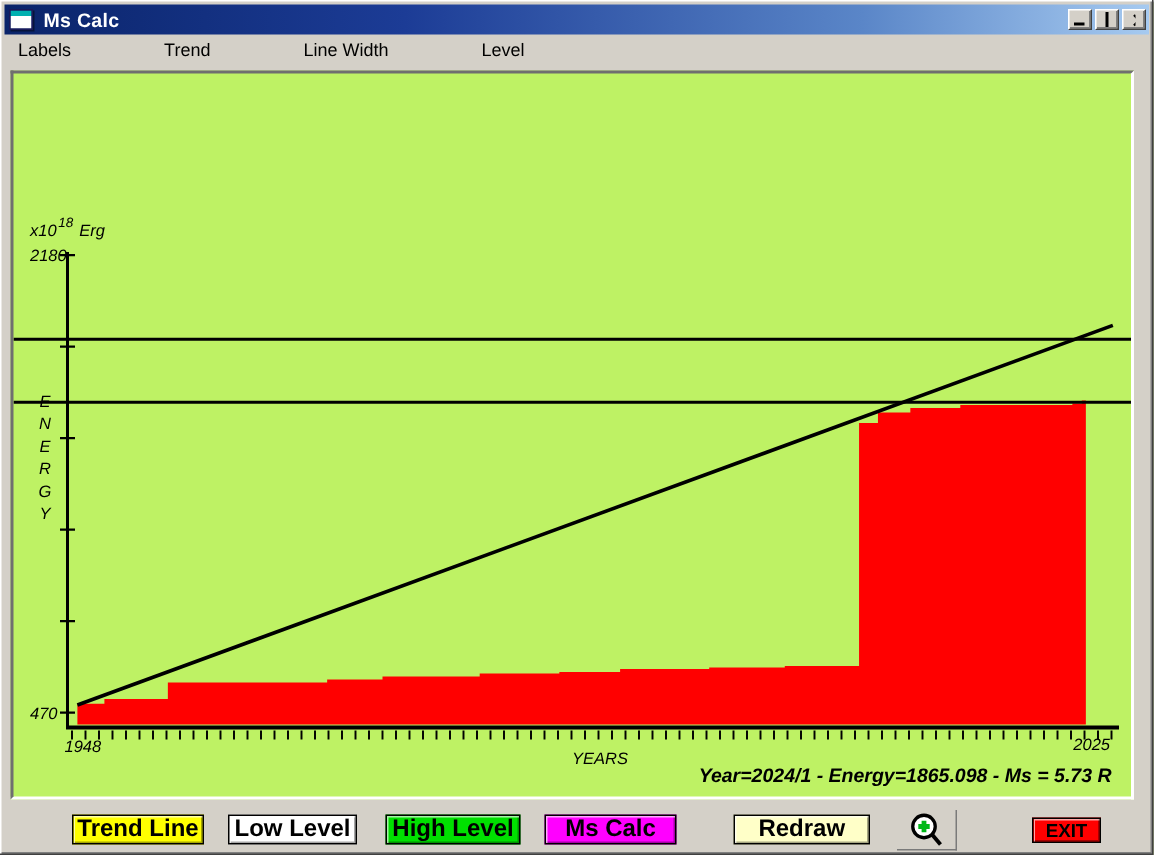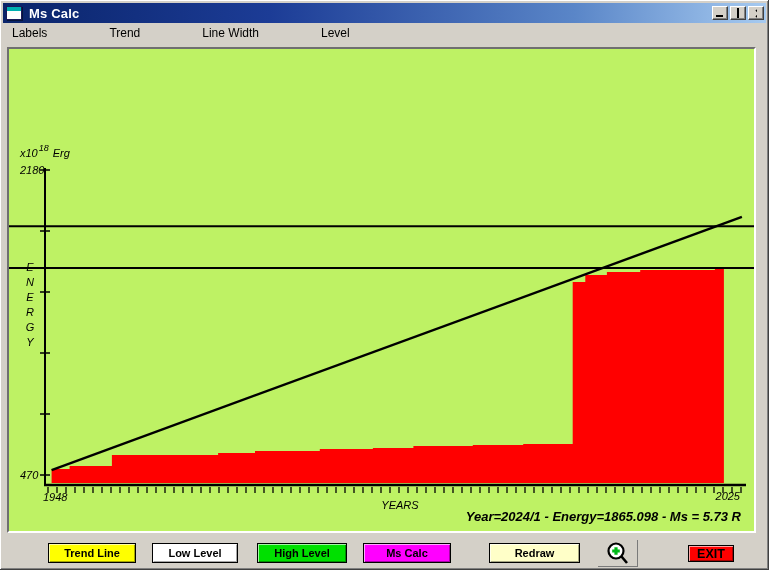--- a/index.html
+++ b/index.html
@@ -45,21 +45,21 @@
     border-top:2px solid #6f6f6f;border-left:2px solid #6f6f6f;
     border-right:2px solid #ffffff;border-bottom:2px solid #ffffff;
     box-sizing:border-box;
     font-style:italic;
   }
   .chart-panel svg{display:block;}
   
   .fbtn{
     position:absolute;top:543px;height:20px;box-sizing:border-box;
     border:1px solid #000;
-    font-family:"Liberation Sans",sans-serif;font-weight:bold;font-size:11px;color:#000;
+    font-family:"Liberation Sans",sans-serif;font-weight:bold;font-size:16px;color:#000;
     display:flex;align-items:center;justify-content:center;
     box-shadow:inset 1px 1px 0 rgba(255,255,255,.65), inset -1px -1px 0 rgba(0,0,0,.35);
     cursor:pointer;padding:0;
   }
   [data-btn-id="trend-line"]{left:48px;width:88px;}
   [data-btn-id="low-level"]{left:152px;width:86px;}
   [data-btn-id="high-level"]{left:257px;width:90px;}
   [data-btn-id="ms-calc"]{left:363px;width:88px;}
   [data-btn-id="redraw"]{left:489px;width:91px;}
   [data-btn-id="exit"]{left:672px;width:46px;top:545px;height:17px;font-size:12.5px;margin-left:16px;}

